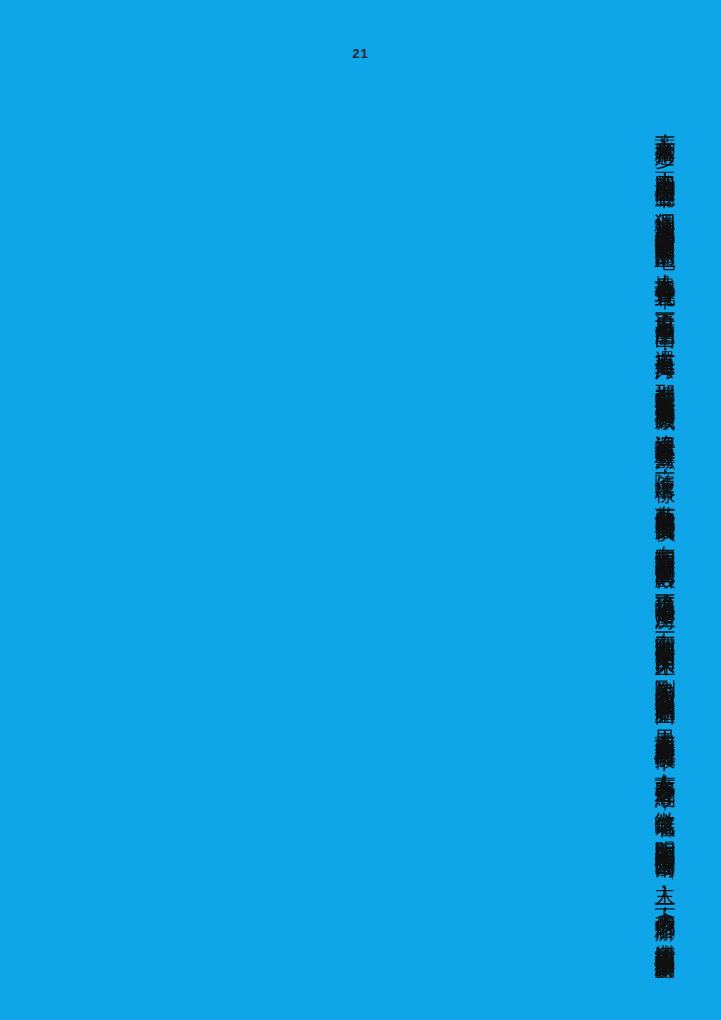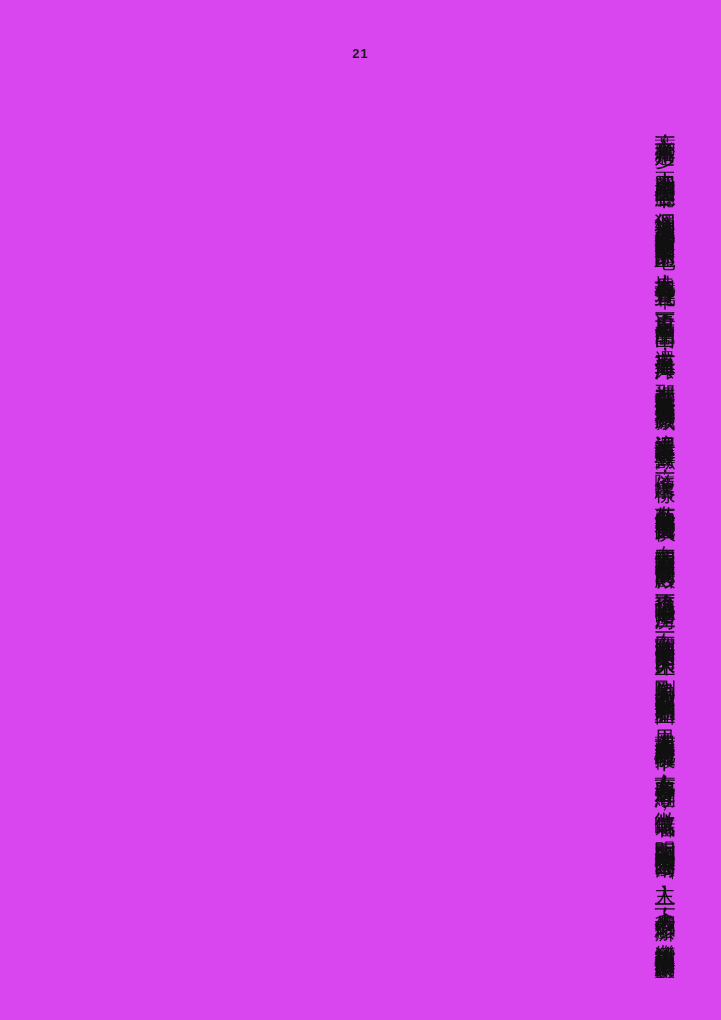--- a/index.html
+++ b/index.html
@@ -7,21 +7,21 @@
     padding: 0;
     background: #ffffff;
   }
   body {
     font-family: "DejaVu Serif", "Liberation Serif", serif;
   }
   .page {
     position: relative;
     width: 721px;
     height: 1020px;
-    background: #d946ef;
+    background: #0ea5e9;
     overflow: hidden;
     box-sizing: border-box;
   }
   .page-number {
     position: absolute;
     top: 46px;
     left: 0;
     width: 721px;
     text-align: center;
     font-family: "Liberation Sans", sans-serif;

